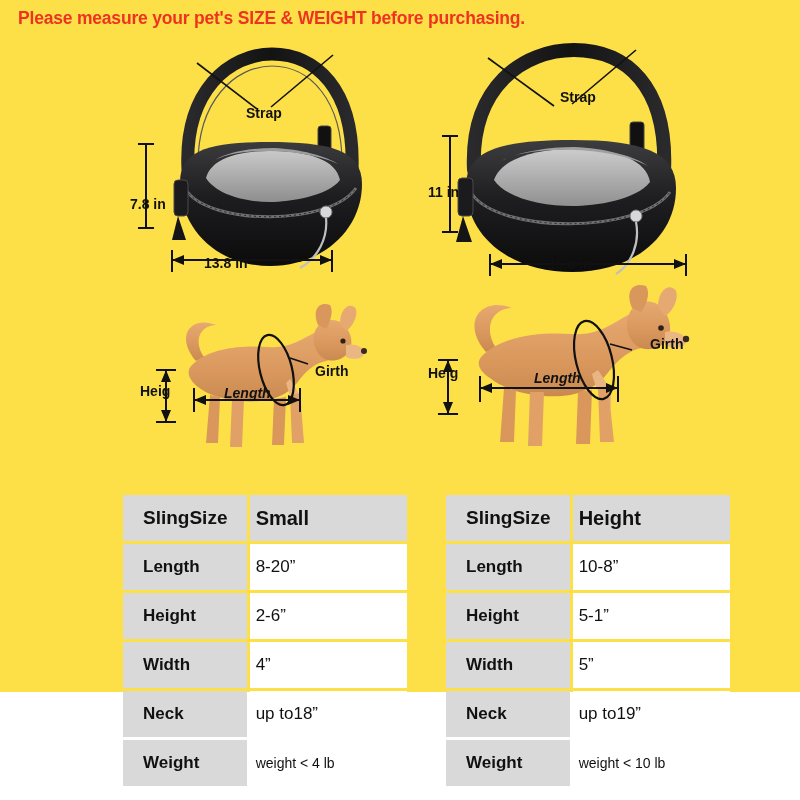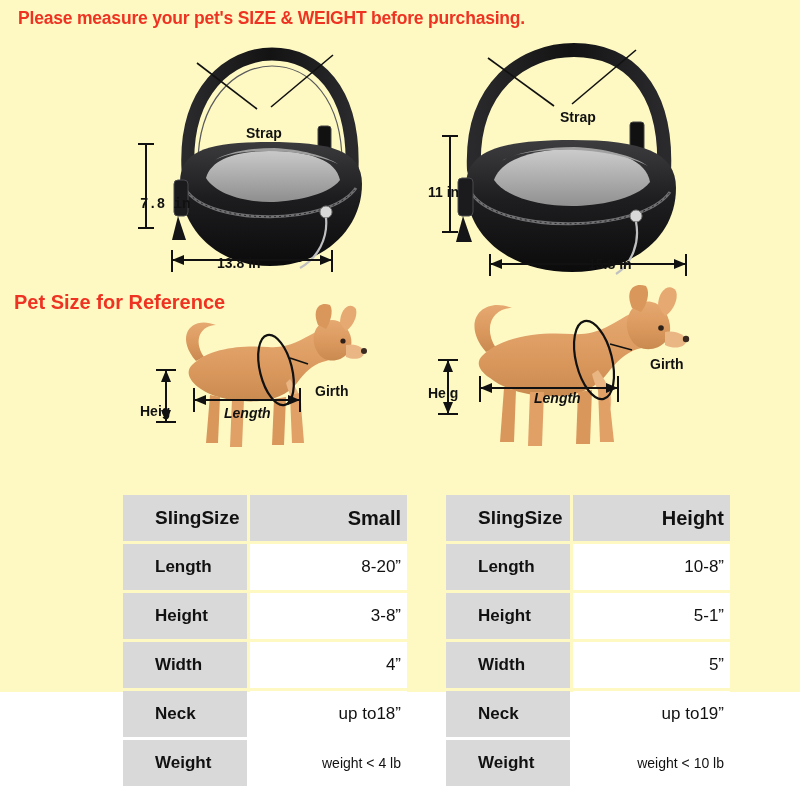--- a/index.html
+++ b/index.html
@@ -9,21 +9,21 @@
     width: 800px;
     height: 800px;
     background: #ffffff;
     font-family: "Liberation Sans", sans-serif;
     overflow: hidden;
   }
   #page {
     position: relative;
     width: 800px;
     height: 692px;
-    background: #fef9c3;
+    background: #fde047;
   }
 
   
   .headline {
     position: absolute;
     left: 18px;
     top: 8px;
     font-size: 17.5px;
     font-weight: bold;
     color: #ee3322;
@@ -64,47 +64,46 @@
     color: #111;
     white-space: nowrap;
   }
 
   .callout {
     position: absolute;
     font-size: 14px;
     font-weight: bold;
     color: #111;
     white-space: nowrap;
-    margin-top: 20px;
   }
   .callout.italic { font-style: italic; }
   .callout.sm { font-size: 14px; }
 
   
   .spec-table {
     position: absolute;
     border-collapse: separate;
     border-spacing: 3px;
     table-layout: fixed;
   }
   .spec-table.left  { left: 120px; top: 492px; width: 290px; }
   .spec-table.right { left: 443px; top: 492px; width: 290px; }
   .spec-table td {
     height: 46px;
     padding: 0 6px;
-    text-align: right;
+    text-align: left;
     vertical-align: middle;
     font-size: 17px;
     color: #111;
   }
   .spec-table td.key {
     background: #d9d9d9;
     font-weight: bold;
     text-align: left;
-    padding-left: 32px;
+    padding-left: 20px;
     width: 44%;
   }
   .spec-table td.val {
     background: #ffffff;
     width: 56%;
     font-size: 17px;
   }
   .spec-table tr.head td.key,
   .spec-table tr.head td.val {
     font-weight: bold;
@@ -170,22 +169,22 @@
     <line x1="26" y1="14" x2="26" y2="98" stroke="#111" stroke-width="2"></line>
     <line x1="18" y1="14" x2="34" y2="14" stroke="#111" stroke-width="2"></line>
     <line x1="18" y1="98" x2="34" y2="98" stroke="#111" stroke-width="2"></line>
 
     <line x1="52" y1="130" x2="212" y2="130" stroke="#111" stroke-width="2"></line>
     <line x1="52" y1="120" x2="52" y2="142" stroke="#111" stroke-width="2"></line>
     <line x1="212" y1="120" x2="212" y2="142" stroke="#111" stroke-width="2"></line>
     <polygon points="52,130 64,125 64,135" fill="#111"></polygon>
     <polygon points="212,130 200,125 200,135" fill="#111"></polygon>
   </svg>
-  <div class="dim-label" style="left:140px; top:196px;font-family:Liberation Mono, monospace;">7.8 in</div>
-  <div class="dim-label" style="left:217px; top:255px;">13.8 in</div>
+  <div class="dim-label" style="left:130px; top:196px;">7.8 in</div>
+  <div class="dim-label" style="left:204px; top:255px;">13.8 in</div>
 
   <svg style="position:absolute;left:185px;top:45px;width:160px;height:90px;" viewBox="0 0 160 90">
     <line x1="12" y1="18" x2="72" y2="64" stroke="#111" stroke-width="1.6"></line>
     <line x1="148" y1="10" x2="86" y2="62" stroke="#111" stroke-width="1.6"></line>
   </svg>
   <div class="callout" style="left:246px; top:105px;">Strap</div>
 
   <div class="photo photo-right">
     <svg class="sling" viewBox="0 0 265 250" xmlns="http://www.w3.org/2000/svg">
       <defs>
@@ -224,29 +223,28 @@
     <line x1="30" y1="8" x2="30" y2="104" stroke="#111" stroke-width="2"></line>
     <line x1="22" y1="8" x2="38" y2="8" stroke="#111" stroke-width="2"></line>
     <line x1="22" y1="104" x2="38" y2="104" stroke="#111" stroke-width="2"></line>
     <line x1="70" y1="136" x2="266" y2="136" stroke="#111" stroke-width="2"></line>
     <line x1="70" y1="126" x2="70" y2="148" stroke="#111" stroke-width="2"></line>
     <line x1="266" y1="126" x2="266" y2="148" stroke="#111" stroke-width="2"></line>
     <polygon points="70,136 82,131 82,141" fill="#111"></polygon>
     <polygon points="266,136 254,131 254,141" fill="#111"></polygon>
   </svg>
   <div class="dim-label" style="left:428px; top:184px;">11  in</div>
-  <div class="dim-label" style="left:548px; top:256px;margin-left:40px;">15.8 in</div>
+  <div class="dim-label" style="left:548px; top:256px;">15.8 in</div>
 
   <svg style="position:absolute;left:478px;top:40px;width:170px;height:95px;" viewBox="0 0 170 95">
     <line x1="10" y1="18" x2="76" y2="66" stroke="#111" stroke-width="1.6"></line>
     <line x1="158" y1="10" x2="94" y2="64" stroke="#111" stroke-width="1.6"></line>
   </svg>
   <div class="callout" style="left:560px; top:89px;">Strap</div>
 
-  <div class="section-title">Pet  Size for Reference</div>
 
   <div class="dog dog-left">
     <svg viewBox="0 0 230 185" xmlns="http://www.w3.org/2000/svg">
       <defs>
         <linearGradient id="furA" x1="0" y1="0" x2="0" y2="1">
           <stop offset="0%" stop-color="#e6a971"></stop>
           <stop offset="60%" stop-color="#d9975c"></stop>
           <stop offset="100%" stop-color="#c98a50"></stop>
         </linearGradient>
       </defs>
@@ -351,21 +349,21 @@
       <tr class="head">
         <td class="key">SlingSize</td>
         <td class="val">Small</td>
       </tr>
       <tr>
         <td class="key">Length</td>
         <td class="val">8-20”</td>
       </tr>
       <tr>
         <td class="key">Height</td>
-        <td class="val">3-8”</td>
+        <td class="val">2-6”</td>
       </tr>
       <tr>
         <td class="key">Width</td>
         <td class="val">4”</td>
       </tr>
       <tr>
         <td class="key">Neck</td>
         <td class="val">up to18”</td>
       </tr>
       <tr>

